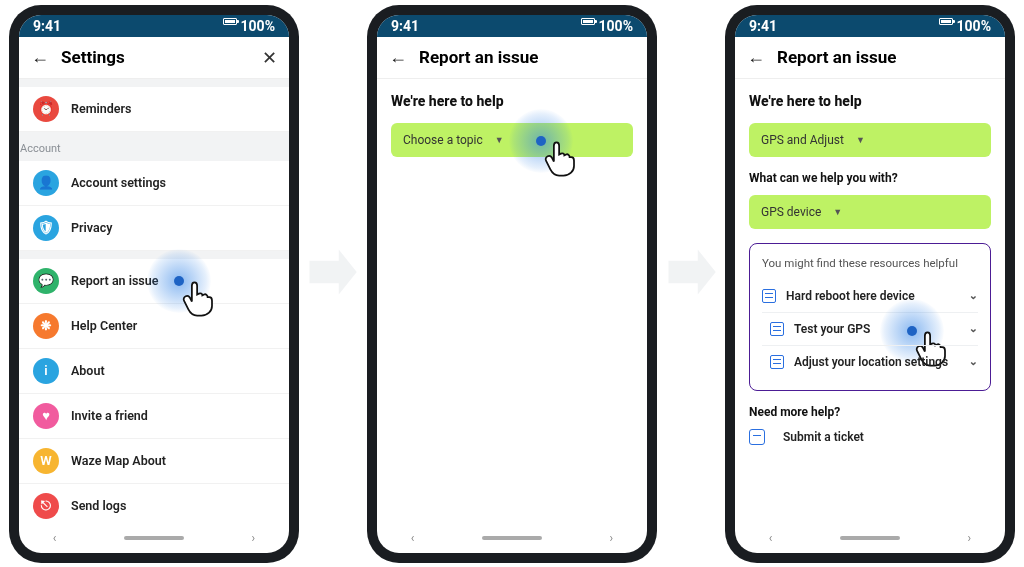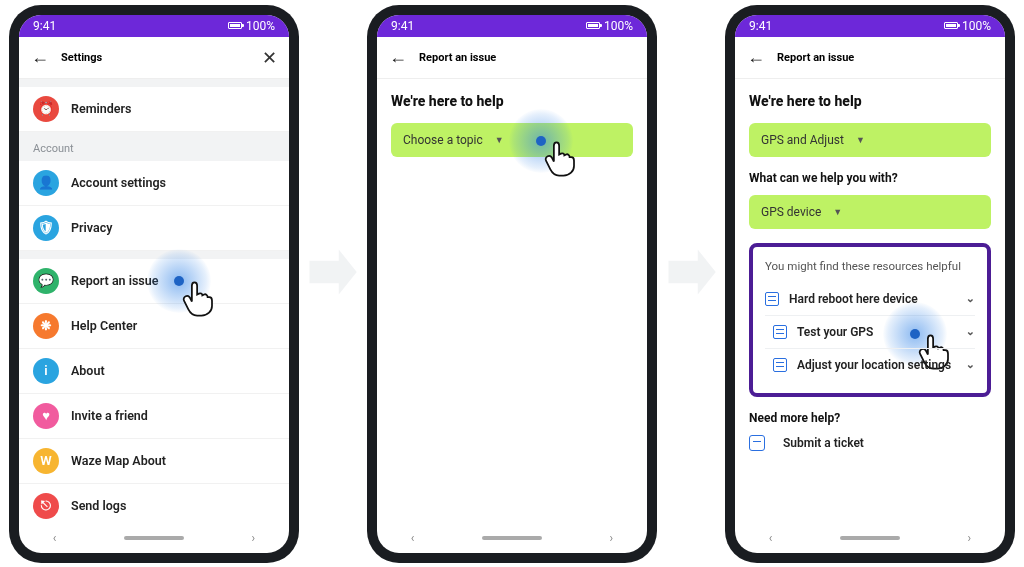--- a/index.html
+++ b/index.html
@@ -28,46 +28,46 @@
     height: 100%;
     background: #fff;
     border-radius: 22px;
     overflow: hidden;
     display: flex;
     flex-direction: column;
     position: relative;
   }
   .statusbar {
     height: 22px;
-    background: #6d28d9;
+    background: #0c4a6e;
     color: #fff;
     display: flex;
     align-items: center;
     justify-content: space-between;
     padding: 0 14px;
-    font-size: 12px;
-    font-weight: 400;
-  }
-  .sb-right { display:flex; align-items:center; gap:4px; }
+    font-size: 14px;
+    font-weight: 700;
+  }
+  .sb-right { display:flex; align-items:flex-start; gap:4px; }
   .battery-icon { width:14px; height:7px; border:1px solid #fff; border-radius:1px; position:relative; }
   .battery-icon::after { content:""; position:absolute; right:-3px; top:1px; width:2px; height:3px; background:#fff; border-radius:0 1px 1px 0;}
   .battery-icon::before { content:""; position:absolute; left:1px; top:1px; right:1px; bottom:1px; background:#fff;}
   .header {
     height: 42px;
     display: flex;
     align-items: center;
     padding: 0 12px;
     border-bottom: 1px solid #eee;
     gap: 12px;
   }
-  .header .title { font-weight:700; font-size:11px;text-align:right; }
+  .header .title { font-weight:700; font-size:17px;text-align:right; }
   .header .x { margin-left: auto; font-size: 18px; color:#333; }
   .back-arrow { font-size:18px; color:#222; }
   .content { flex:1; overflow:hidden; background:#fff; }
-  .section-label { font-size:11px; color:#8a8f95; padding:10px 14px 6px; background:#f2f3f4;}
+  .section-label { font-size:11px; color:#8a8f95; padding:10px 1px 6px; background:#f2f3f4;}
   .row {
     display:flex; align-items:center; gap:12px;
     padding: 9px 14px;
     border-bottom: 1px solid #f1f1f1;
     font-size:12.5px; font-weight:600; color:#222;
     position:relative;
   }
   .icon-circ {
     width:26px; height:26px; border-radius:50%;
     display:flex; align-items:center; justify-content:center;
@@ -86,21 +86,21 @@
   .select {
     background:#bef264; border-radius:6px;
     padding:10px 12px; font-size:12px; color:#333;
     display:flex; align-items:center; 
     margin-bottom:14px;
     gap:12px;
   }
   .select .caret { font-size:9px; color:#555;}
   .sublabel { font-size:12px; font-weight:700; color:#111; margin:4px 0 10px;}
   .card {
-    border:4px solid #4c1d95; border-radius:8px; padding:12px 12px;
+    border:1px solid #4c1d95; border-radius:8px; padding:12px 12px;
     margin-bottom:14px;
   }
   .card-hdr { font-size:11.5px; color:#555; margin-bottom:10px;}
   .resrow {
     display:flex; align-items:center; gap:10px;
     padding:9px 0; font-size:12px; font-weight:600; color:#222;
     position:relative;
   }
   .resrow + .resrow { border-top:1px solid #eef0f2;padding-left:8px;}
   .doc-icon { width:14px; height:14px; border:1.5px solid #2a6fe0; border-radius:2px; position:relative; flex-shrink:0;}

